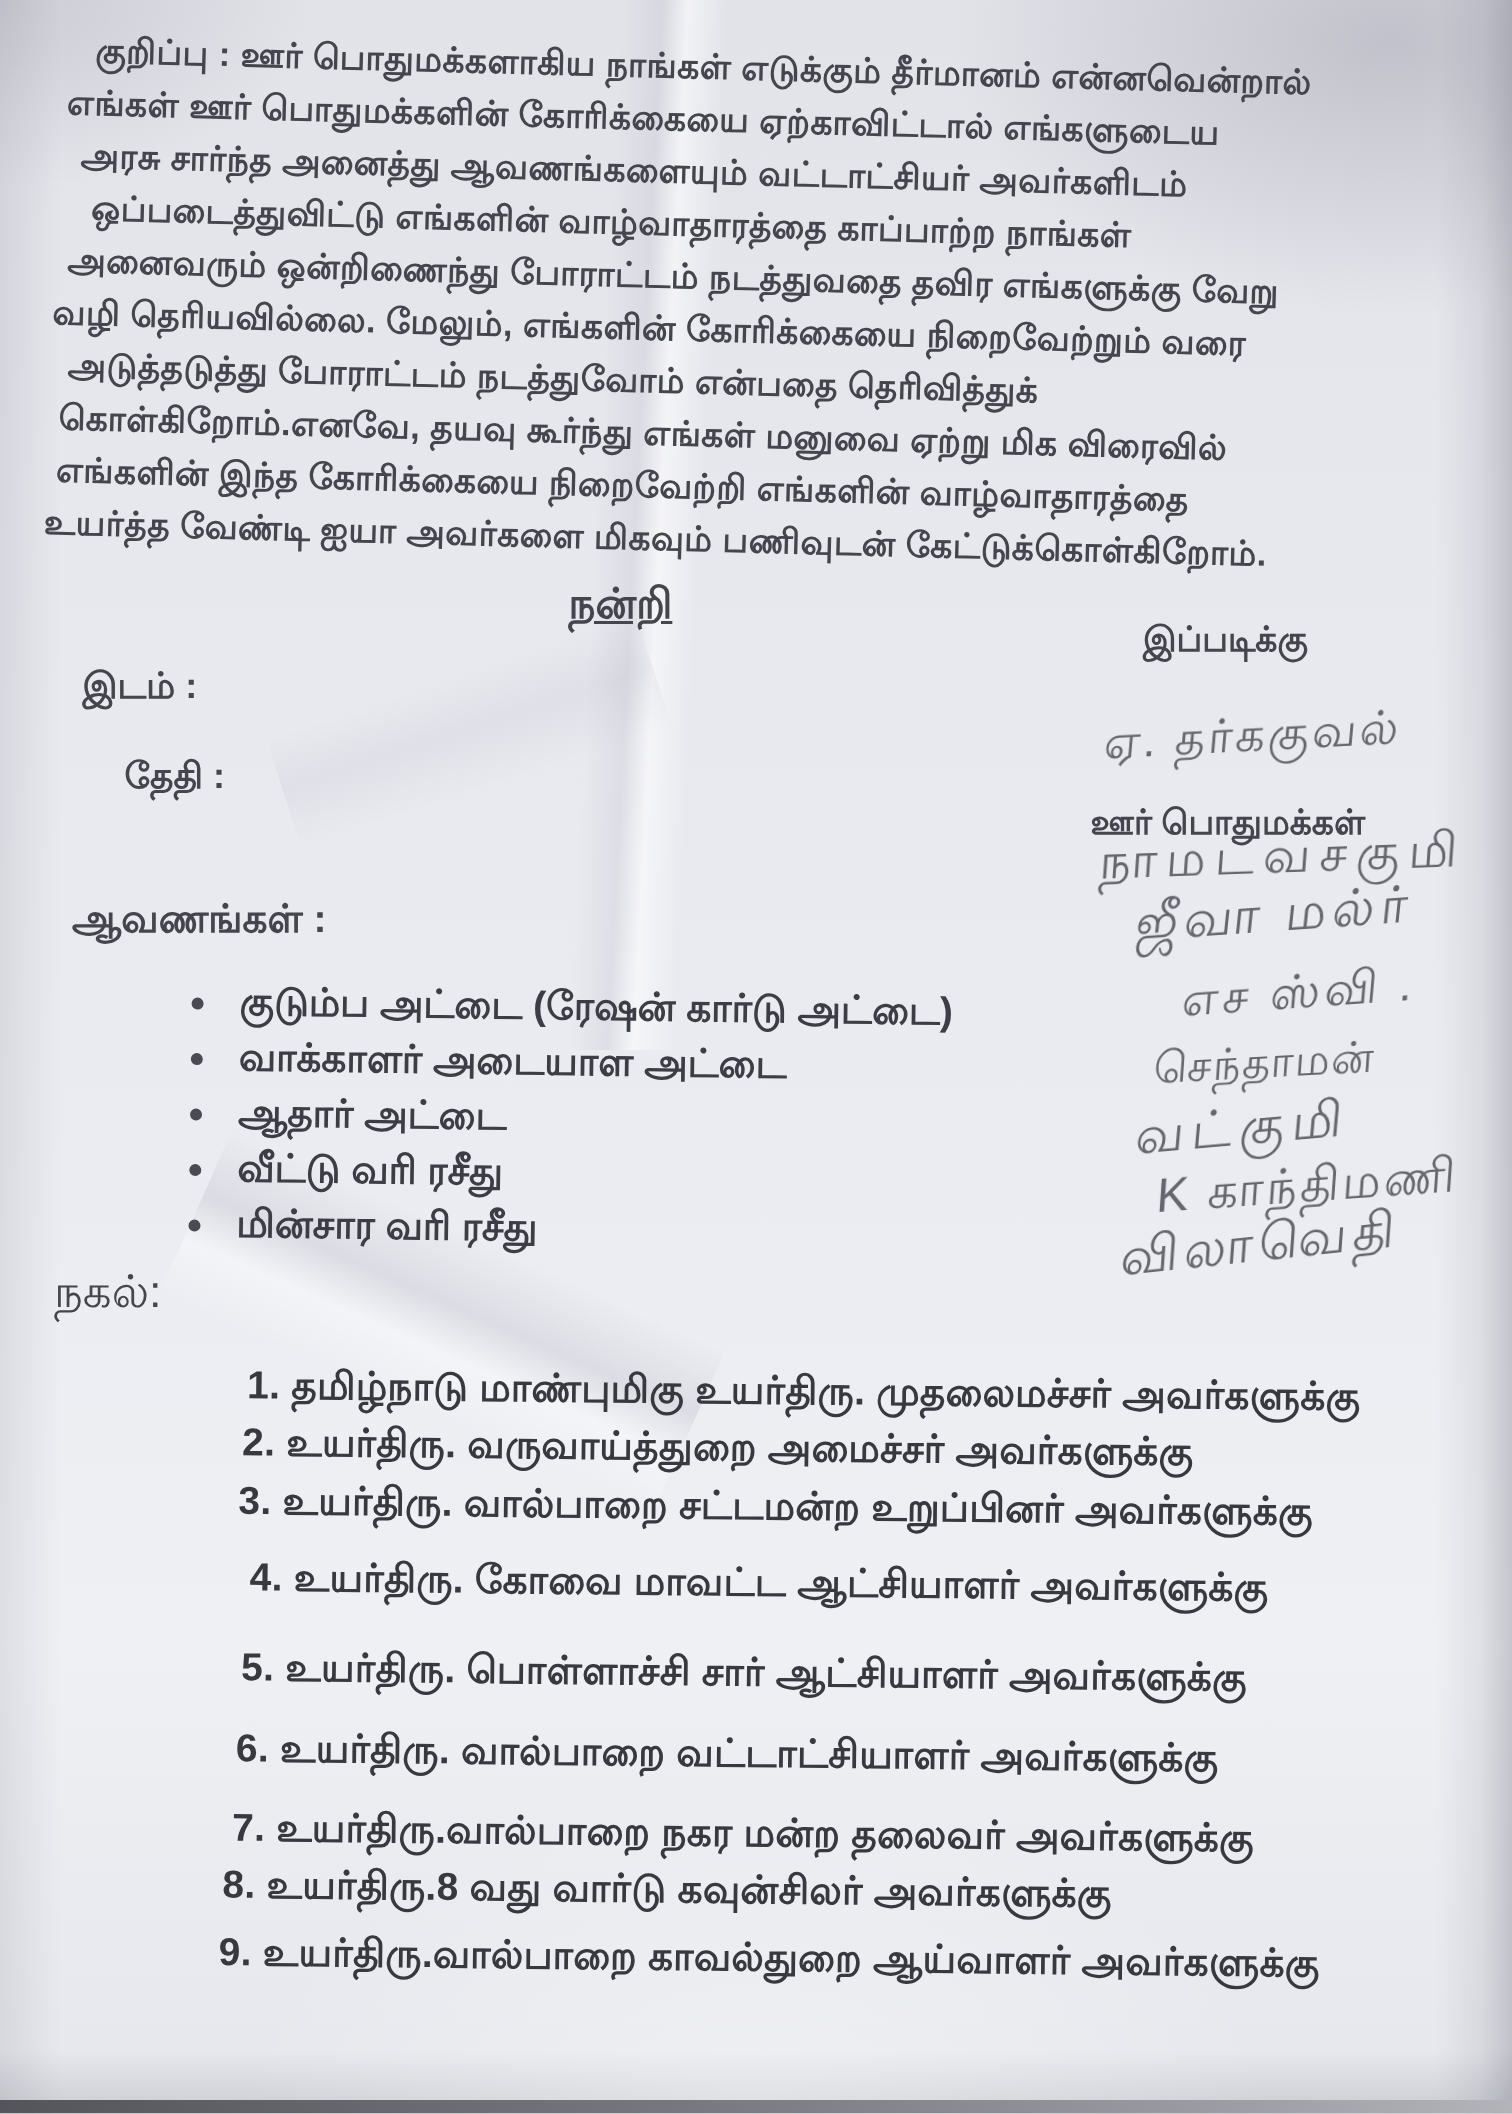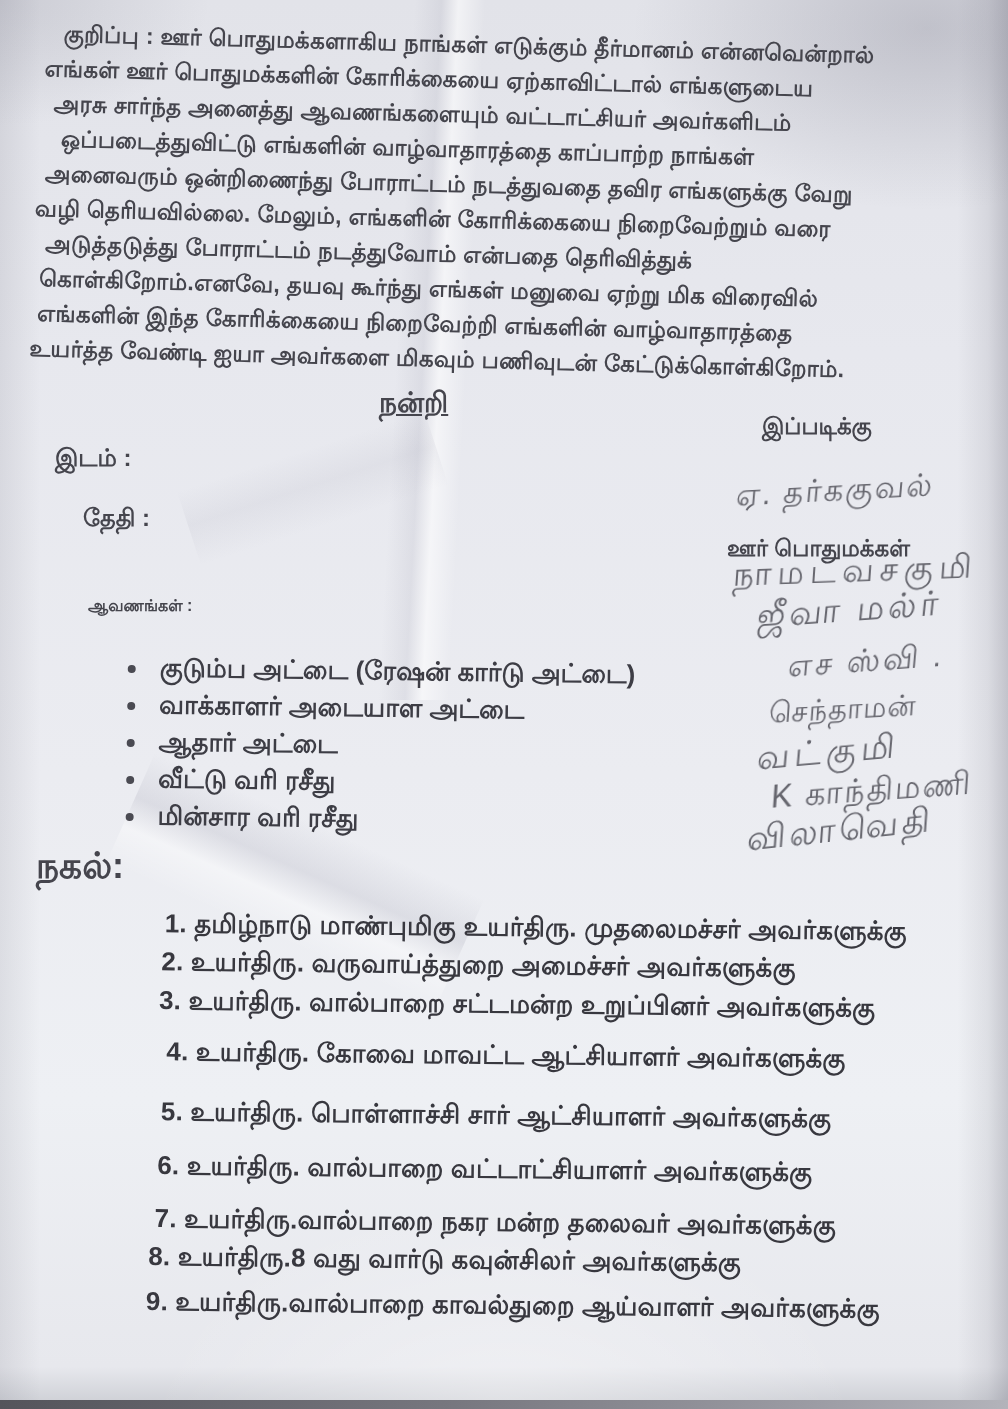--- a/index.html
+++ b/index.html
@@ -31,26 +31,26 @@
   .pl0{margin-left:26px;} .pl1{margin-left:8px;}  .pl2{margin-left:18px;}
   .pl3{margin-left:26px;} .pl4{margin-left:11px;} .pl5{margin-left:2px;}
   .pl6{margin-left:13px;} .pl7{margin-left:8px;}  .pl8{margin-left:7px;} .pl9{margin-left:0;}
 
   .thanks{position:absolute;left:379px;top:387px;font-size:28px;font-weight:600;text-decoration:underline;}
   .lbl{position:absolute;font-size:24px;font-weight:600;}
   .place{left:55px;top:416px;margin-top:28px;} .date{left:55px;top:504px;margin-left:28px;}
   .closing{left:762px;top:413px;font-size:23px;}
   .signatory{left:727px;top:535px;font-size:23px;}
 
-  .attach-h{position:absolute;left:48px;top:597px;font-size:16px;font-weight:700;margin-left:40px;}
+  .attach-h{position:absolute;left:48px;top:597px;font-size:26px;font-weight:700;}
   .bullets{position:absolute;left:128px;top:650px;transform:rotate(0.8deg);transform-origin:0 0;}
   .bi{display:flex;align-items:center;height:37px;font-size:26px;font-weight:700;color:#3d3d45;white-space:nowrap;}
   .dot{width:8px;height:8px;border-radius:50%;background:#4a4a52;margin-right:24px;flex:0 0 auto;}
 
-  .copies-h{position:absolute;left:36px;top:845px;font-size:36px;font-weight:700;}
+  .copies-h{position:absolute;left:36px;top:845px;font-size:30px;font-weight:400;}
   .copies{position:absolute;left:148px;top:903px;width:860px;height:440px;transform:rotate(0.6deg);transform-origin:0 0;}
   .ci{position:absolute;font-size:26px;font-weight:700;color:#38383f;white-space:nowrap;letter-spacing:0.2px;}
   .c0{top:5px;left:17px;} .c1{top:43px;left:14px;} .c2{top:82px;left:12px;}
   .c3{top:133px;left:20px;} .c4{top:193px;left:15px;} .c5{top:247px;left:12px;}
   .c6{top:300px;left:10px;} .c7{top:338px;left:4px;} .c8{top:383px;left:2px;}
 
   
   .sig{position:absolute;color:#66666e;font-size:31px;font-weight:400;white-space:nowrap;
        transform-origin:0 50%;filter:blur(0.2px);}
   .s1{left:736px;top:478px;transform:rotate(-3deg) skewX(-8deg);letter-spacing:2px;}

